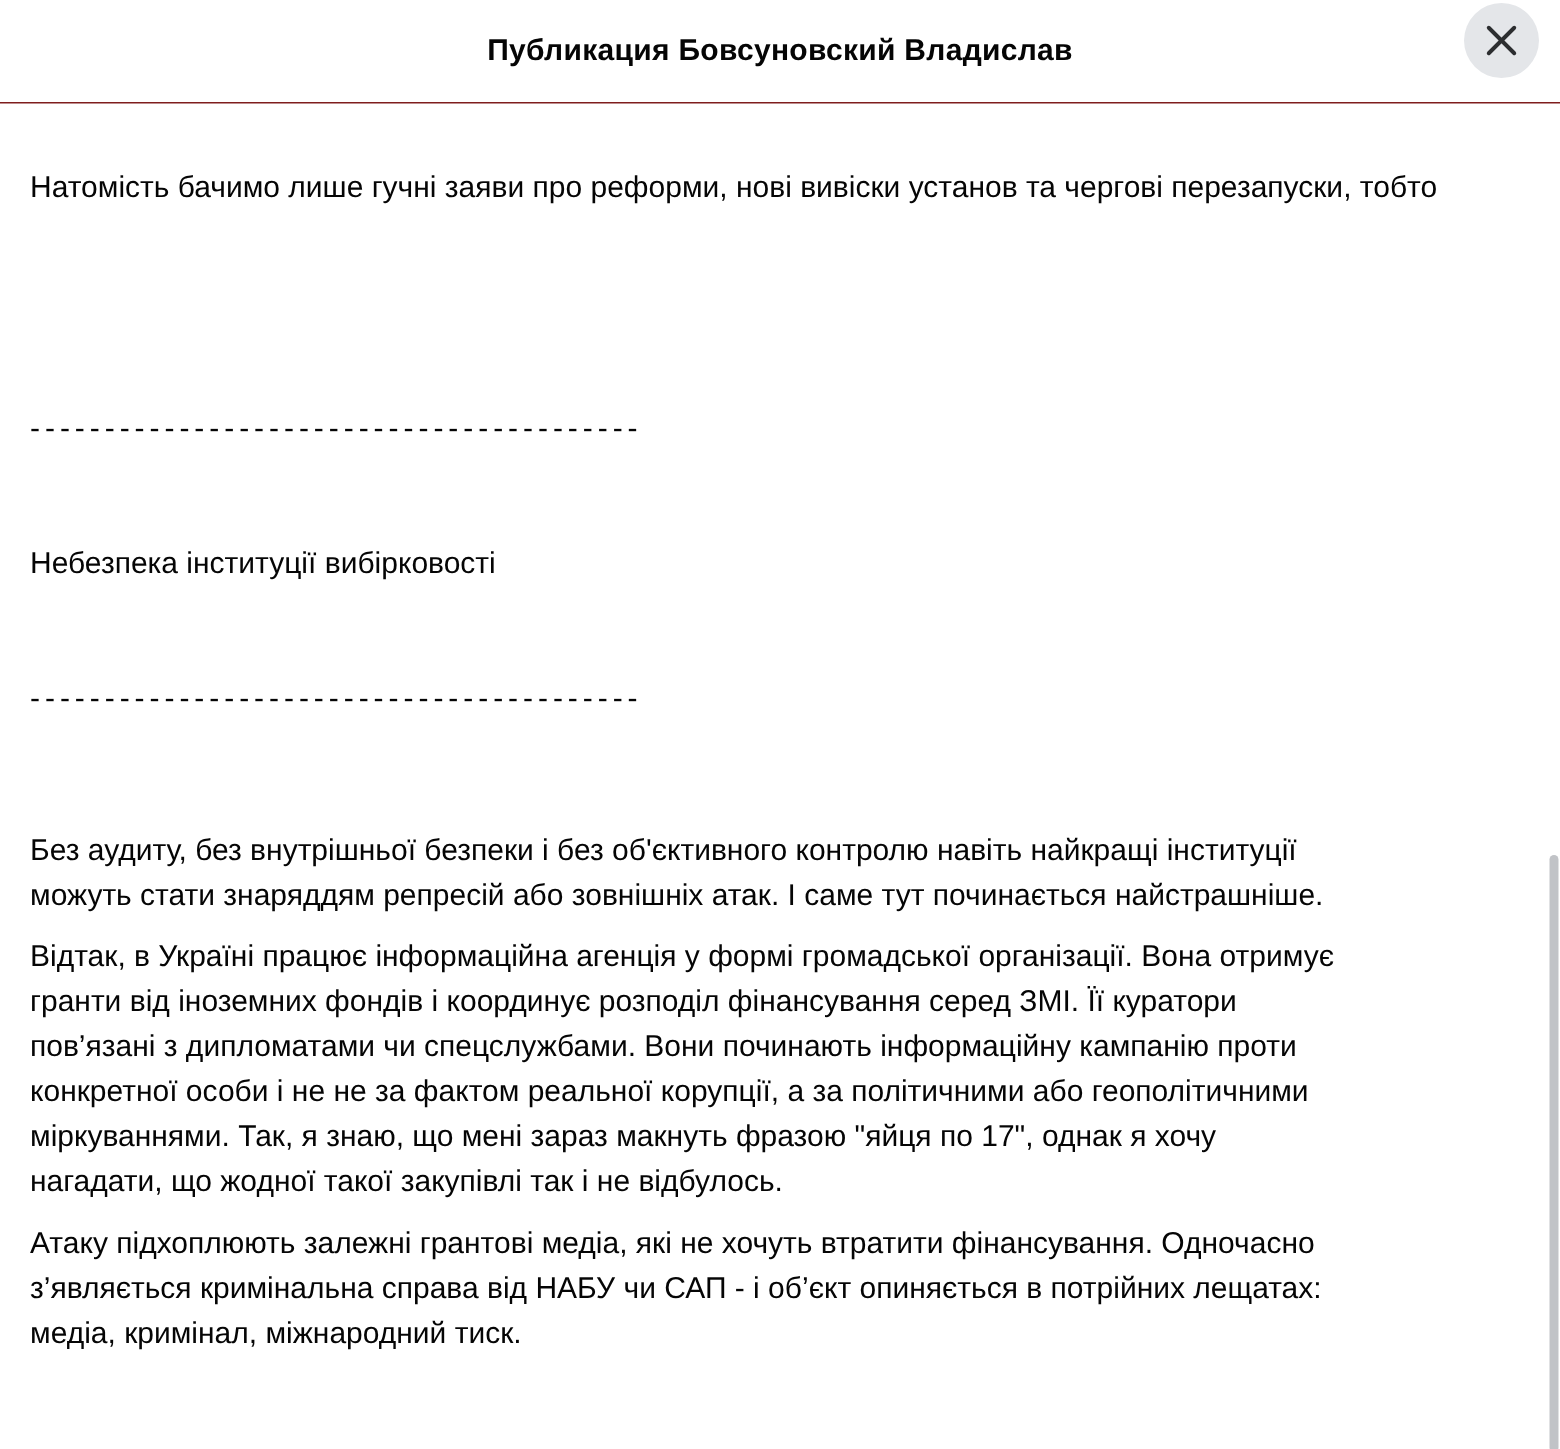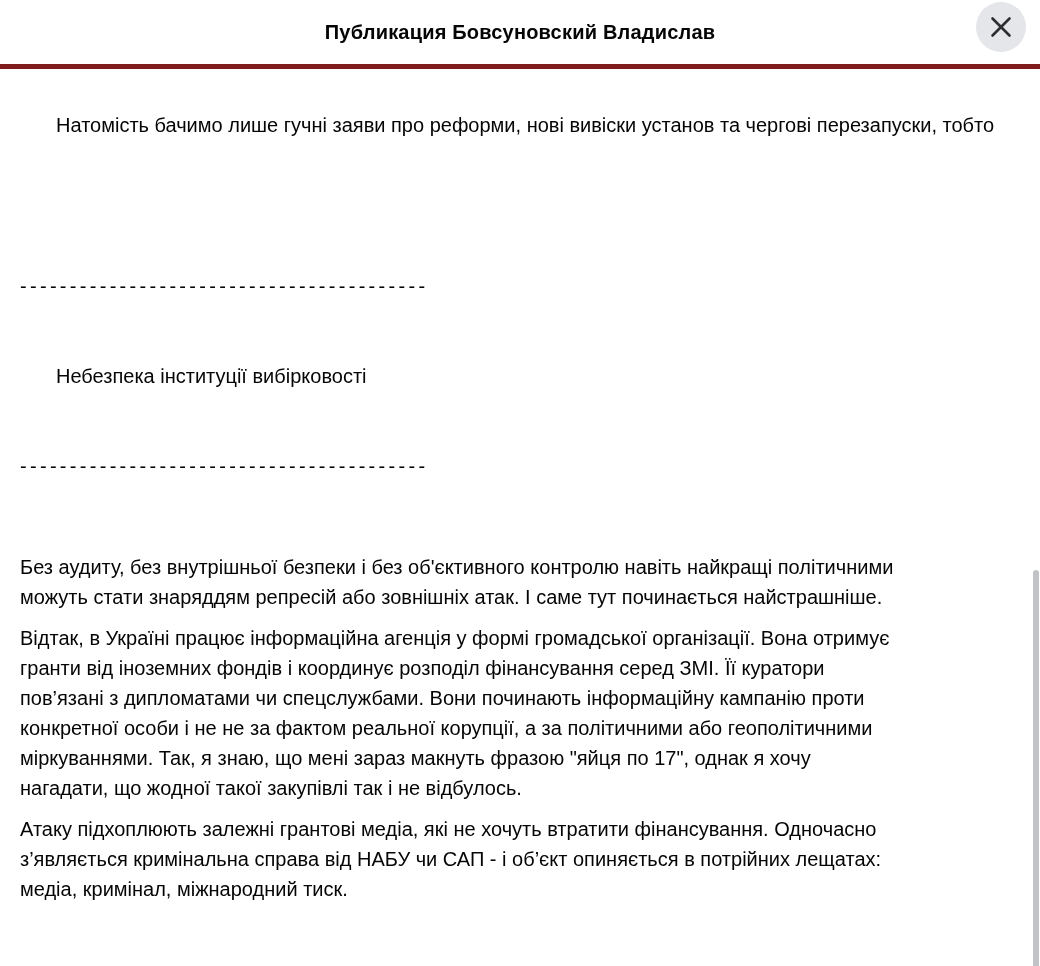--- a/index.html
+++ b/index.html
@@ -19,21 +19,21 @@
     position: absolute;
     inset: 0;
     background: #ffffff;
   }
   
   .modal-header {
     position: absolute;
     top: 0; left: 0; right: 0;
     height: 69px;
     background: #ffffff;
-    border-bottom: 5px solid #7f1d1d;
+    border-bottom: 1px solid #7f1d1d;
     z-index: 10;
     display: flex;
     align-items: center;
     justify-content: center;
     box-sizing: border-box;
   }
   .modal-title {
     font-size: 20px;
     font-weight: 700;
     color: #050505;
@@ -64,21 +64,21 @@
     box-sizing: border-box;
     font-size: 20px;
     line-height: 30px;
     z-index: 1;
   }
   .para {
     margin: 0 0 11px 0;
     white-space: pre;
     overflow: hidden;
   }
-  .line { height: 30px; white-space: pre; overflow: hidden; margin-left: 36px; }
+  .line { height: 30px; white-space: pre; overflow: hidden; }
   .dash-line {
     height: 30px;
     letter-spacing: 3.3px;
     white-space: pre;
     overflow: hidden;
   }
   
   .scrollbar-thumb {
     position: absolute;
     right: 1px;
@@ -99,21 +99,21 @@
     <div class="para">
       <div class="line">Натомість бачимо лише гучні заяви про реформи, нові вивіски установ та чергові перезапуски, тобто</div>
     </div>
 
     <div class="para">
       <div class="dash-line">-----------------------------------------</div>
       <div class="line">Небезпека інституції вибірковості</div>
       <div class="dash-line">-----------------------------------------</div>
     </div>
 
-    <div class="para">Без аудиту, без внутрішньої безпеки і без об'єктивного контролю навіть найкращі політичними
+    <div class="para">Без аудиту, без внутрішньої безпеки і без об'єктивного контролю навіть найкращі інституції
 можуть стати знаряддям репресій або зовнішніх атак. І саме тут починається найстрашніше.</div>
     <div class="para">Відтак, в Україні працює інформаційна агенція у формі громадської організації. Вона отримує
 гранти від іноземних фондів і координує розподіл фінансування серед ЗМІ. Її куратори
 пов’язані з дипломатами чи спецслужбами. Вони починають інформаційну кампанію проти
 конкретної особи і не не за фактом реальної корупції, а за політичними або геополітичними
 міркуваннями. Так, я знаю, що мені зараз макнуть фразою "яйця по 17", однак я хочу
 нагадати, що жодної такої закупівлі так і не відбулось.</div>
     <div class="para">Атаку підхоплюють залежні грантові медіа, які не хочуть втратити фінансування. Одночасно
 з’являється кримінальна справа від НАБУ чи САП - і об’єкт опиняється в потрійних лещатах:
 медіа, кримінал, міжнародний тиск.</div>

